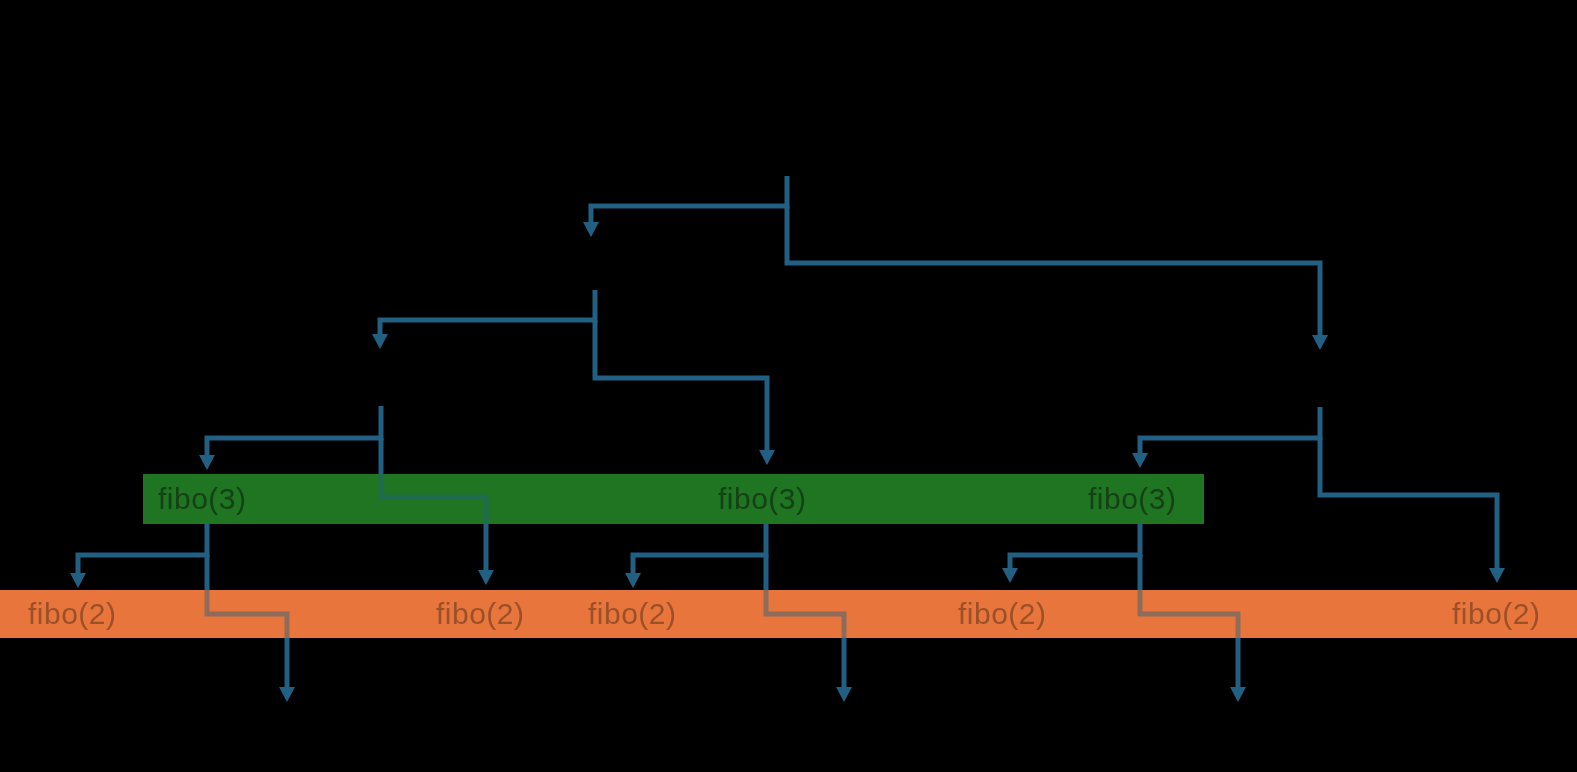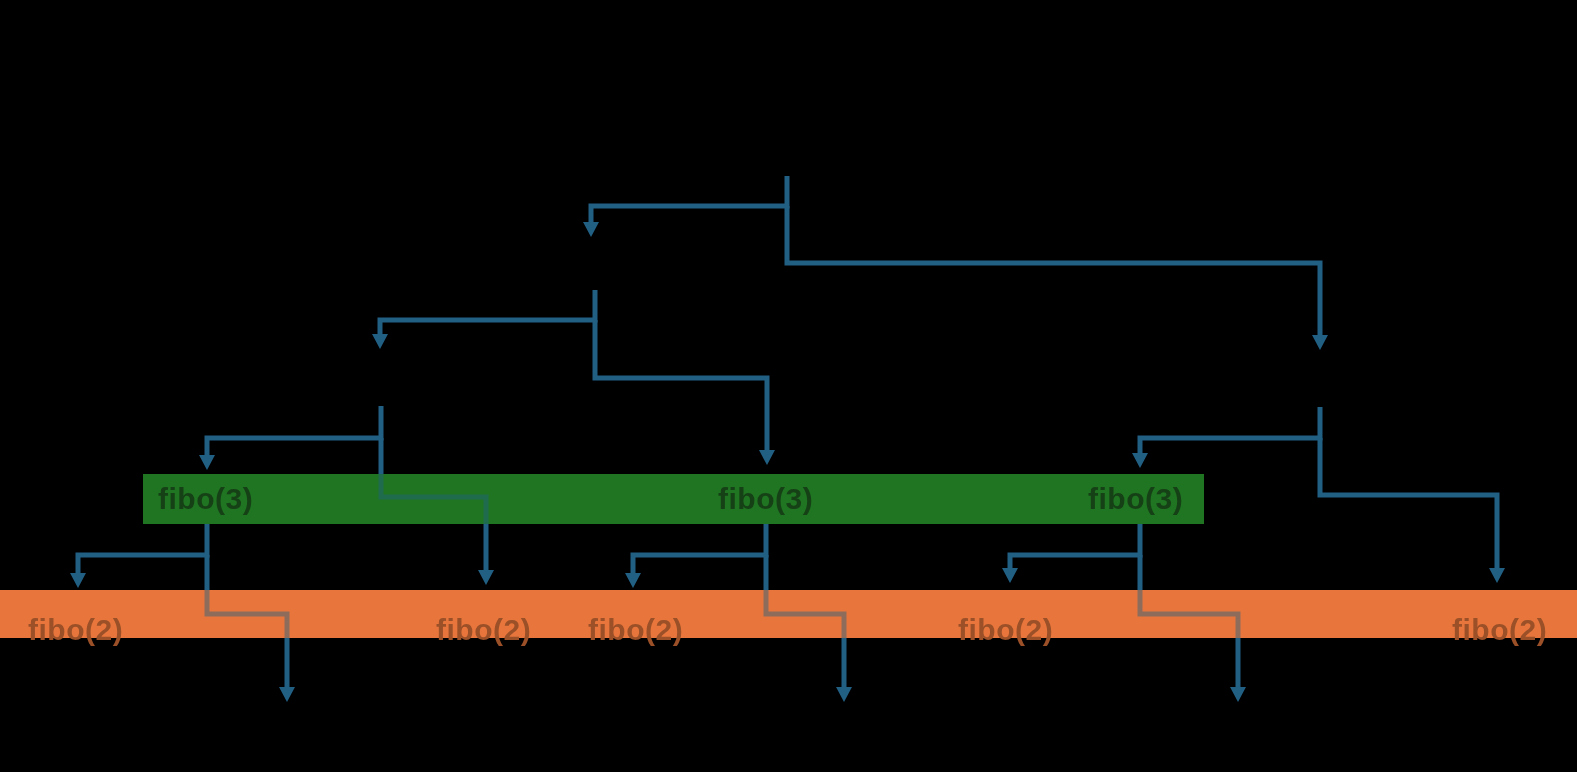--- a/index.html
+++ b/index.html
@@ -21,27 +21,27 @@
   .stage{position:absolute;inset:0;width:1577px;height:772px;}
   svg.tree{position:absolute;left:0;top:0;width:1577px;height:772px;display:block;}
   .band-solid-green{fill:var(--green-band);}
   .band-solid-orange{fill:var(--orange-band);}
   .band-glaze-green{fill:var(--green-band);fill-opacity:.55;}
   .band-glaze-orange{fill:var(--orange-band);fill-opacity:.55;}
   .edge{stroke:var(--connector);stroke-width:5;fill:none;}
   .head{fill:var(--connector);stroke:none;}
   .node-label{
     position:absolute;
-    font-weight:700;
+    font-weight:400;
     font-size:30px;
     white-space:nowrap;
     letter-spacing:0.5px;
   }
   .lbl-green{color:var(--green-text);top:474px;height:50px;line-height:50px;}
-  .lbl-orange{color:var(--orange-text);top:590px;height:52px;line-height:48px;margin-top:16px;}
+  .lbl-orange{color:var(--orange-text);top:590px;height:52px;line-height:48px;}
   .g1{left:158px;} .g2{left:718px;} .g3{left:1088px;}
   .o1{left:28px;} .o2{left:436px;} .o3{left:588px;} .o4{left:958px;} .o5{left:1452px;}
 </style>
 </head>
 <body>
 
 <div class="stage">
 
   <svg class="tree" viewBox="0 0 1577 772" xmlns="http://www.w3.org/2000/svg">
 

